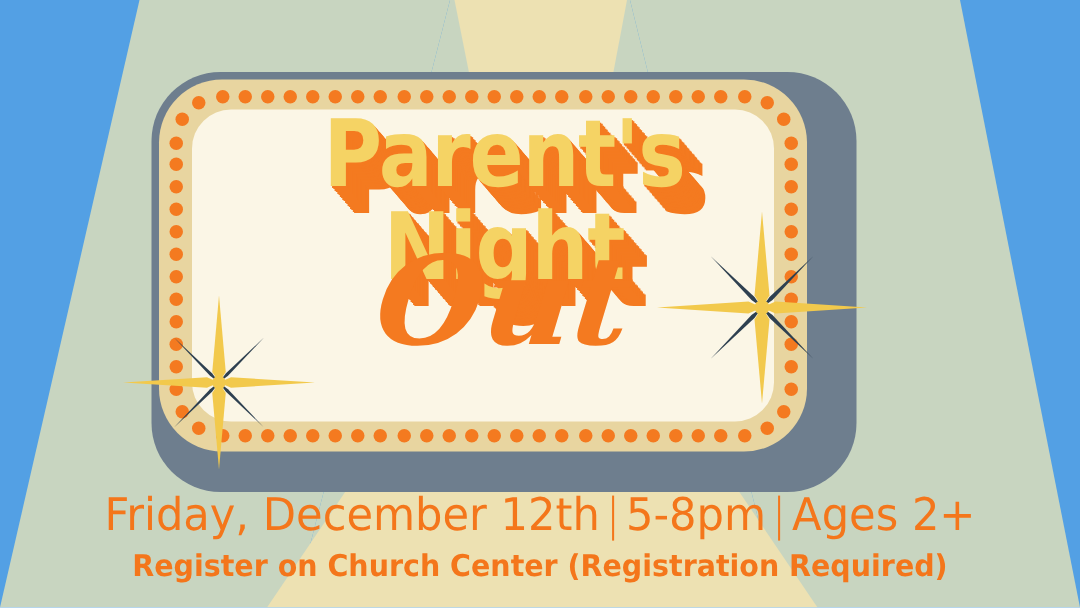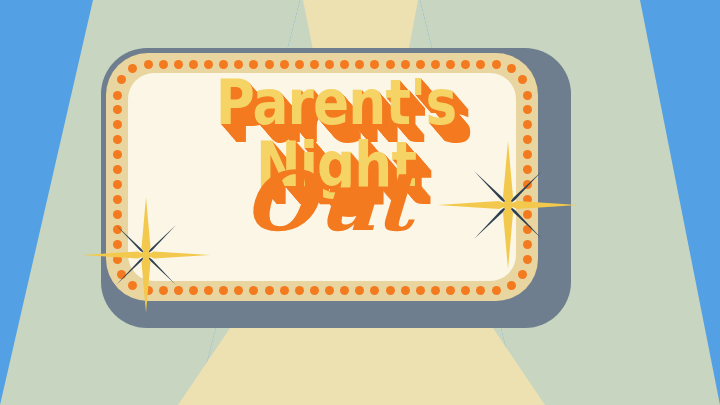--- a/index.html
+++ b/index.html
@@ -319,14 +319,20 @@
         <polygon points="64,0 8,-3.5 0,0 8,3.5" fill="#F2C94C"></polygon>
         <polygon points="-30,-30 -4.5,-6 0,0 -6,-4.5" fill="#2E4050"></polygon>
         <polygon points="30,30 4.5,6 0,0 6,4.5" fill="#2E4050"></polygon>
         <polygon points="30,-30 6,-4.5 0,0 4.5,-6" fill="#2E4050"></polygon>
         <polygon points="-30,30 -6,4.5 0,0 -4.5,6" fill="#2E4050"></polygon>
         <circle r="4.5" fill="#F2C94C"></circle>
       </g>
     </svg>
   </div>
 
+  <div id="bottom-text">
+    <div class="line-details">
+      <span>Friday, December 12th</span><span class="sep">|</span><span>5-8pm</span><span class="sep">|</span><span>Ages 2+</span>
+    </div>
+    <div class="line-register">Register on Church Center (Registration Required)</div>
+  </div>
 
 </div>
 
 </body></html>

